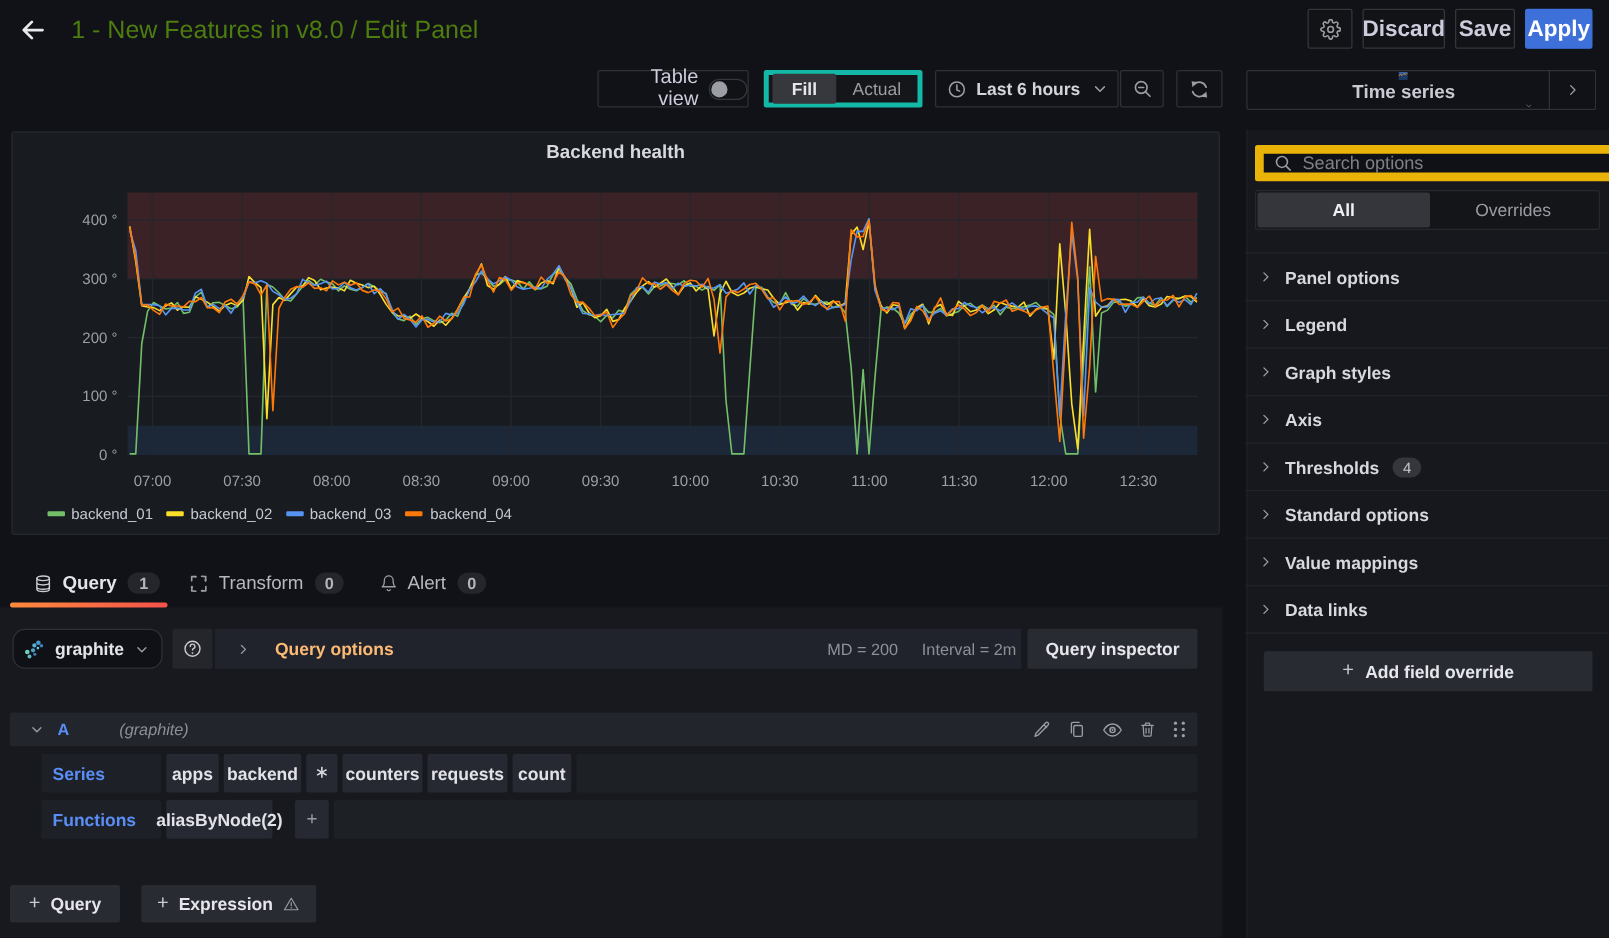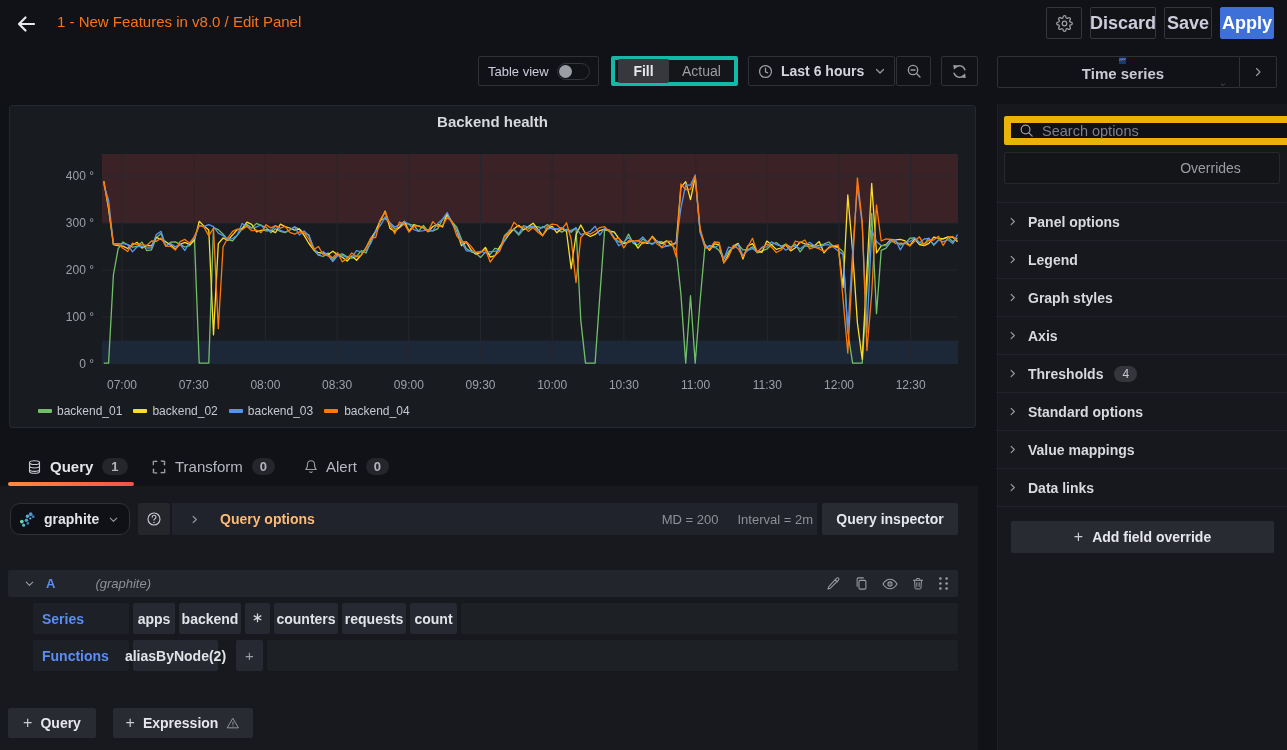--- a/index.html
+++ b/index.html
@@ -15,34 +15,34 @@
 .sec-row .chev { margin:0 10px 0 11px; }
 .seg { position:absolute; height:31px; background:#262931; color:#e2e3e8; font-size:14px;
   font-weight:bold; display:flex; align-items:center; justify-content:center; border-radius:2px; }
 </style>
 </head>
 <body>
 
 <svg class="abs" style="left:15px;top:13px" width="22" height="22" viewBox="0 0 22 22">
   <path d="M19 11H4 M10.5 4.5 L4 11 L10.5 17.5" stroke="#e9e9ec" stroke-width="2.2" fill="none" stroke-linecap="round" stroke-linejoin="round"></path>
 </svg>
-<div class="abs" style="left:57px;top:13px;font-size:15px;color:#f97316;">1 - New Features in v8.0 / Edit Panel</div>
+<div class="abs" style="left:57px;top:13px;font-size:20px;color:#4d7c0f;">1 - New Features in v8.0 / Edit Panel</div>
 
 <div class="btn-outline" style="left:1046px;top:7px;width:36px;">
 <svg width="17" height="17" viewBox="0 0 24 24" class="ico" style="stroke-width:1.8">
  <circle cx="12" cy="12" r="3.2"></circle>
  <path d="M19.4 15a1.65 1.65 0 0 0 .33 1.82l.06.06a2 2 0 1 1-2.83 2.83l-.06-.06a1.65 1.65 0 0 0-1.82-.33 1.65 1.65 0 0 0-1 1.51V21a2 2 0 1 1-4 0v-.09A1.65 1.65 0 0 0 9 19.4a1.65 1.65 0 0 0-1.82.33l-.06.06a2 2 0 1 1-2.83-2.83l.06-.06a1.65 1.65 0 0 0 .33-1.82 1.65 1.65 0 0 0-1.51-1H3a2 2 0 1 1 0-4h.09A1.65 1.65 0 0 0 4.6 9a1.65 1.65 0 0 0-.33-1.82l-.06-.06a2 2 0 1 1 2.83-2.83l.06.06a1.65 1.65 0 0 0 1.82.33H9a1.65 1.65 0 0 0 1-1.51V3a2 2 0 1 1 4 0v.09a1.65 1.65 0 0 0 1 1.51 1.65 1.65 0 0 0 1.82-.33l.06-.06a2 2 0 1 1 2.83 2.83l-.06.06a1.65 1.65 0 0 0-.33 1.82V9a1.65 1.65 0 0 0 1.51 1H21a2 2 0 1 1 0 4h-.09a1.65 1.65 0 0 0-1.51 1z"></path>
 </svg>
   </div>
 <div class="btn-outline" style="left:1090px;top:7px;width:66px;">Discard</div>
 <div class="btn-outline" style="left:1164px;top:7px;width:48px;">Save</div>
 <div class="btn-outline" style="left:1220px;top:7px;width:54px;background:#3d71d9;border-color:#3d71d9;color:#fff;">Apply</div>
 
 <div class="abs" style="left:478px;top:56px;width:121px;height:30px;border:1px solid #2e3136;border-radius:2px;display:flex;align-items:center;">
-  <span style="margin-left:9px;font-size:13px;color:#ccccdc;text-align:right;">Table view</span>
+  <span style="margin-left:9px;font-size:16px;color:#ccccdc;text-align:right;">Table view</span>
   <span style="margin-left:8px;width:33px;height:17px;background:#101216;border:1px solid #33363b;border-radius:9px;position:relative;display:inline-block;">
     <span style="position:absolute;left:1.5px;top:1px;width:13px;height:13px;border-radius:50%;background:#9b9ea5;"></span>
   </span>
 </div>
 <div class="abs" style="left:611px;top:56px;width:127px;height:30px;border:4px solid #14b8a6;border-radius:2px;background:#141619;display:flex;align-items:center;">
   <span style="margin-left:3px;width:51px;height:24px;background:#36383d;border-radius:2px;display:flex;align-items:center;justify-content:center;font-size:14px;font-weight:bold;color:#e6e6ec;">Fill</span>
   <span style="flex:1;text-align:center;font-size:14px;color:#9b9da3;">Actual</span>
 </div>
 <div class="abs" style="left:748px;top:56px;width:147px;height:30px;border:1px solid #2e3136;border-radius:2px;display:flex;align-items:center;">
   <svg width="15" height="15" viewBox="0 0 24 24" class="ico" style="margin-left:9px;stroke-width:2">
@@ -281,20 +281,21 @@
 </div>
 
 <div class="abs" style="left:1004px;top:116px;width:328px;height:29px;border:7px solid #eab308;border-radius:2px;background:#0f1116;display:flex;align-items:center;">
   <svg width="15" height="15" viewBox="0 0 24 24" class="ico" style="margin-left:8px;stroke-width:2">
       <circle cx="10.5" cy="10.5" r="7"></circle>
       <path d="M15.8 15.8 L21 21"></path>
     </svg>
   <span style="margin-left:8px;font-size:14.5px;color:#7e8087;">Search options</span>
 </div>
 <div class="abs" style="left:1004px;top:152px;width:276px;height:32px;border:1px solid #26282e;border-radius:2px;background:#131519;">
+  <span style="position:absolute;left:1px;top:1px;width:138px;height:28px;background:#34363c;border-radius:2px;display:flex;align-items:center;justify-content:center;font-size:14px;font-weight:bold;color:#f0f0f4;">All</span>
   <span style="position:absolute;right:0;top:1px;width:137px;height:28px;display:flex;align-items:center;justify-content:center;font-size:14px;color:#9b9da3;">Overrides</span>
 </div>
 
 <div class="sec-row" style="top:202px;"><svg class="chev ico" width="11" height="11" viewBox="0 0 24 24" style="stroke-width:2.4">
       <path d="M9 5 L16 12 L9 19"></path>
     </svg>Panel options</div>
 <div class="sec-row" style="top:240px;"><svg class="chev ico" width="11" height="11" viewBox="0 0 24 24" style="stroke-width:2.4">
       <path d="M9 5 L16 12 L9 19"></path>
     </svg>Legend</div>
 <div class="sec-row" style="top:278px;"><svg class="chev ico" width="11" height="11" viewBox="0 0 24 24" style="stroke-width:2.4">

